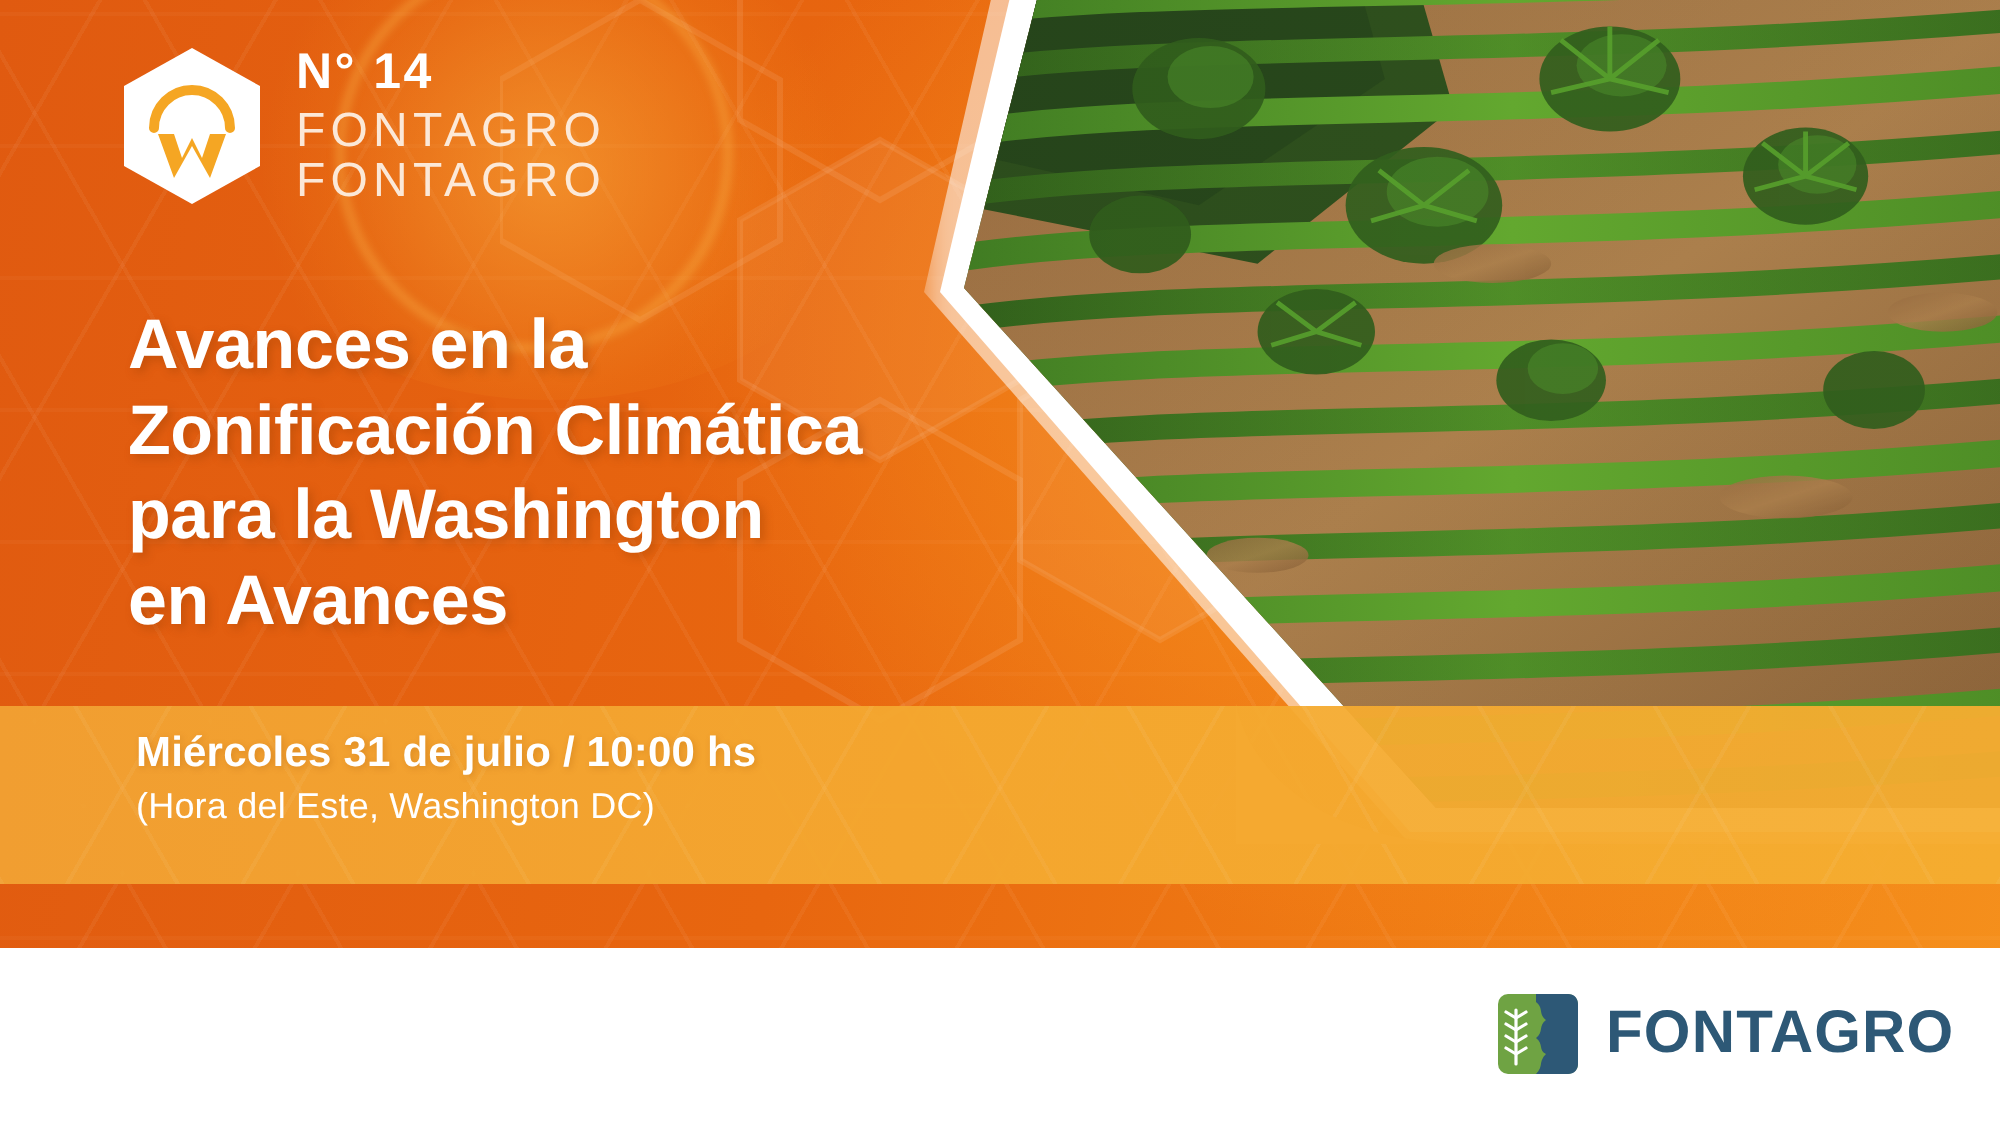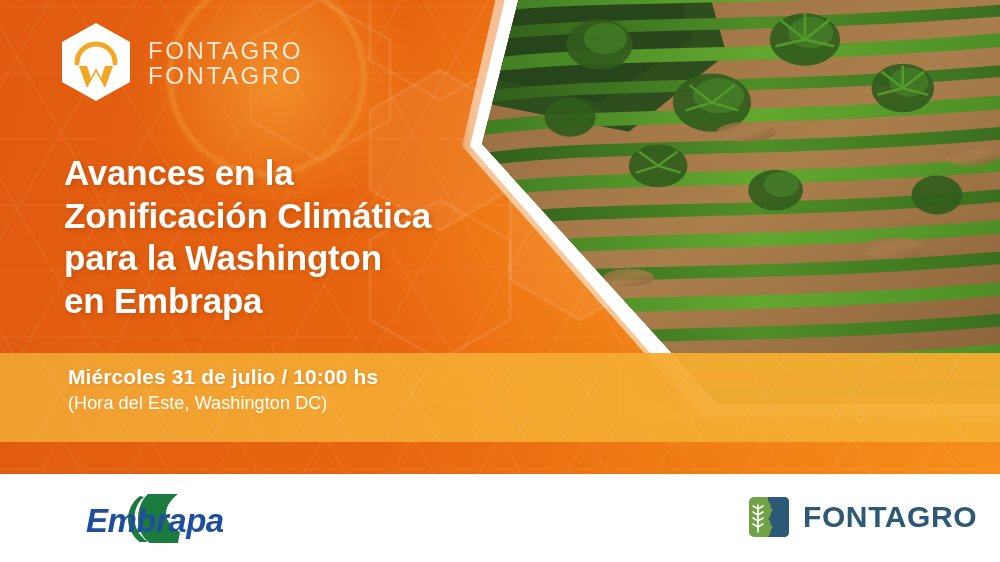--- a/index.html
+++ b/index.html
@@ -330,48 +330,40 @@
 
   <div class="header">
     <span>
       <svg class="hex-logo" viewBox="0 0 72 80" xmlns="http://www.w3.org/2000/svg">
         <polygon points="36,1 70,20 70,60 36,79 2,60 2,20" fill="#ffffff"></polygon>
         <path d="M17,41 A19,19 0 0 1 55,41" fill="none" stroke="#F5A623" stroke-width="5" stroke-linecap="round"></path>
         <path d="M19,44 L27,66 L36,50 L45,66 L53,44 L45,44 L41,56 L36,46 L31,56 L27,44 Z" fill="#F5A623"></path>
       </svg>
     </span>
     <div class="header-text">
+      <div class="wb-number">N° 14</div>
       <div class="wb-line">FONTAGRO</div>
       <div class="wb-line">FONTAGRO</div>
     </div>
   </div>
 
   <div class="title">
     <span class="title-line">Avances en la</span>
     <span class="title-line">Zonificación Climática</span>
     <span class="title-line">para la Washington</span>
-    <span class="title-line">en Embrapa</span>
+    <span class="title-line">en Avances</span>
   </div>
 
   <div class="date-block">
     <div class="date-main">Miércoles 31 de julio / 10:00 hs</div>
     <div class="date-sub">(Hora del Este, Washington DC)</div>
   </div>
 
   <div class="footer">
 
-    <span class="logo-embrapa">
-      <svg viewBox="0 0 148 58" xmlns="http://www.w3.org/2000/svg">
-
-        <path d="M70,3 L100,3 C100,3 88,12 88,22 C88,34 102,41 102,41 L100,52 L72,52 C72,52 60,45 60,28 C60,11 70,3 70,3 Z" fill="#1B7A3E"></path>
-        <path d="M66,6 C56,14 55,27 58,36 C61,45 70,51 70,51 L62,51 C62,51 50,43 50,28 C50,13 62,5 62,5 Z" fill="#1B7A3E"></path>
-
-        <text x="8" y="41" font-family="'Liberation Sans', sans-serif" font-size="33" font-weight="700" font-style="italic" fill="#1F4E9C" letter-spacing="-0.5">Embrapa</text>
-      </svg>
-    </span>
 
     <div class="logo-fontagro">
       <span>
         <svg class="fontagro-mark" viewBox="0 0 42 42" xmlns="http://www.w3.org/2000/svg">
           <rect x="1" y="1" width="40" height="40" rx="5" fill="#6FA343"></rect>
           <path d="M20,1 L36,1 C39,1 41,3 41,6 L41,36 C41,39 39,41 36,41 L20,41
                    C24,37 21,35 25,31 C21,29 24,26 20,23
                    C24,20 21,17 25,14 C21,11 24,8 20,5 Z" fill="#2D5876"></path>
           <g stroke="#ffffff" stroke-width="1.6" fill="none" stroke-linecap="round">
             <path d="M10,36 L10,9"></path>

